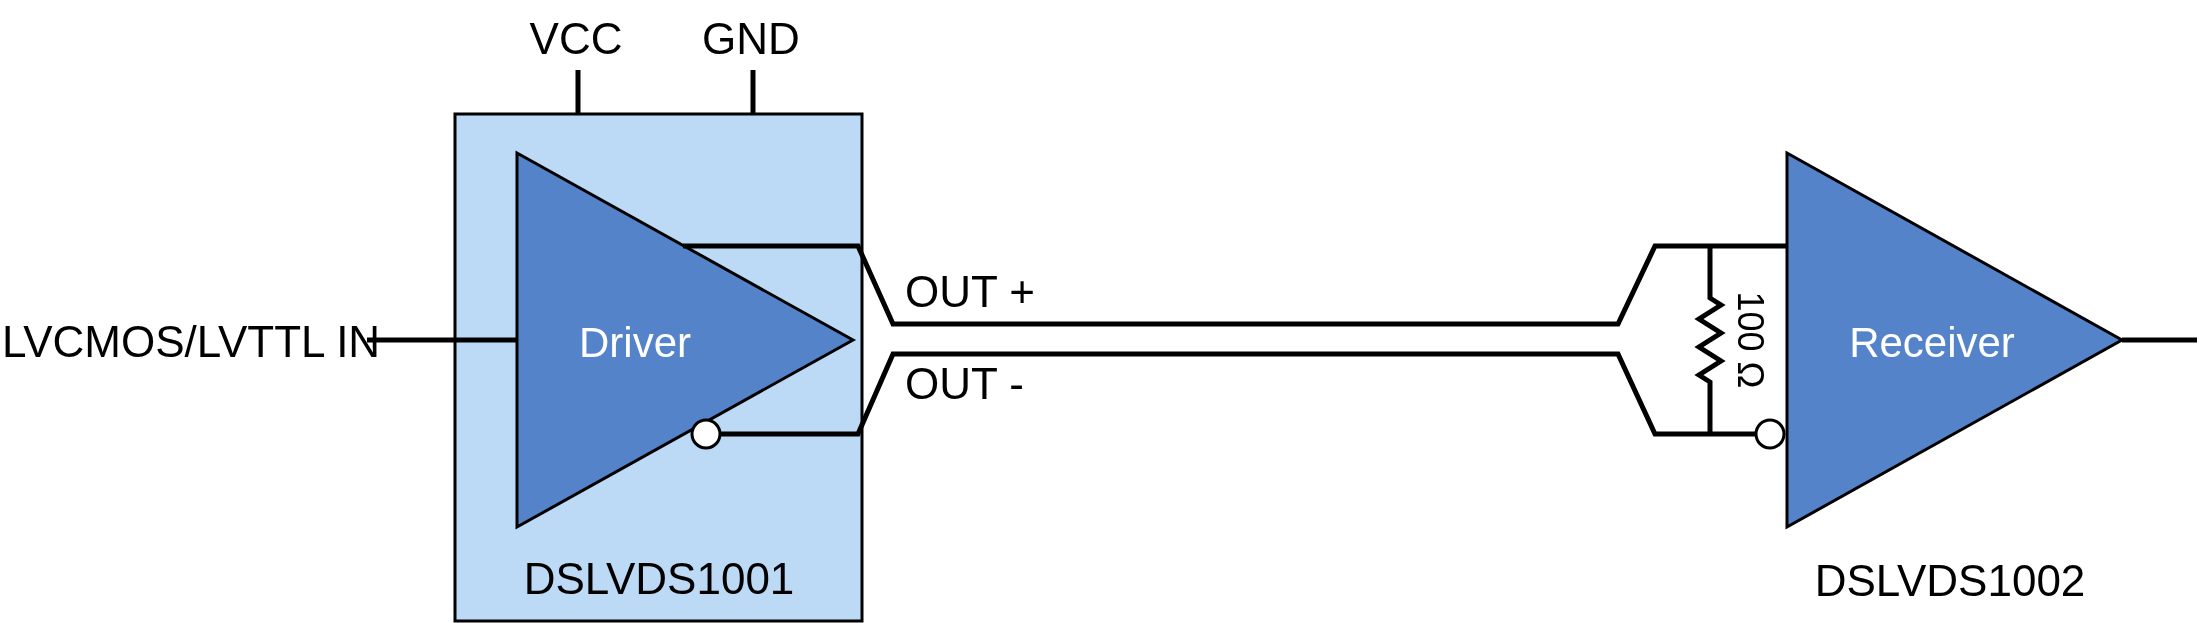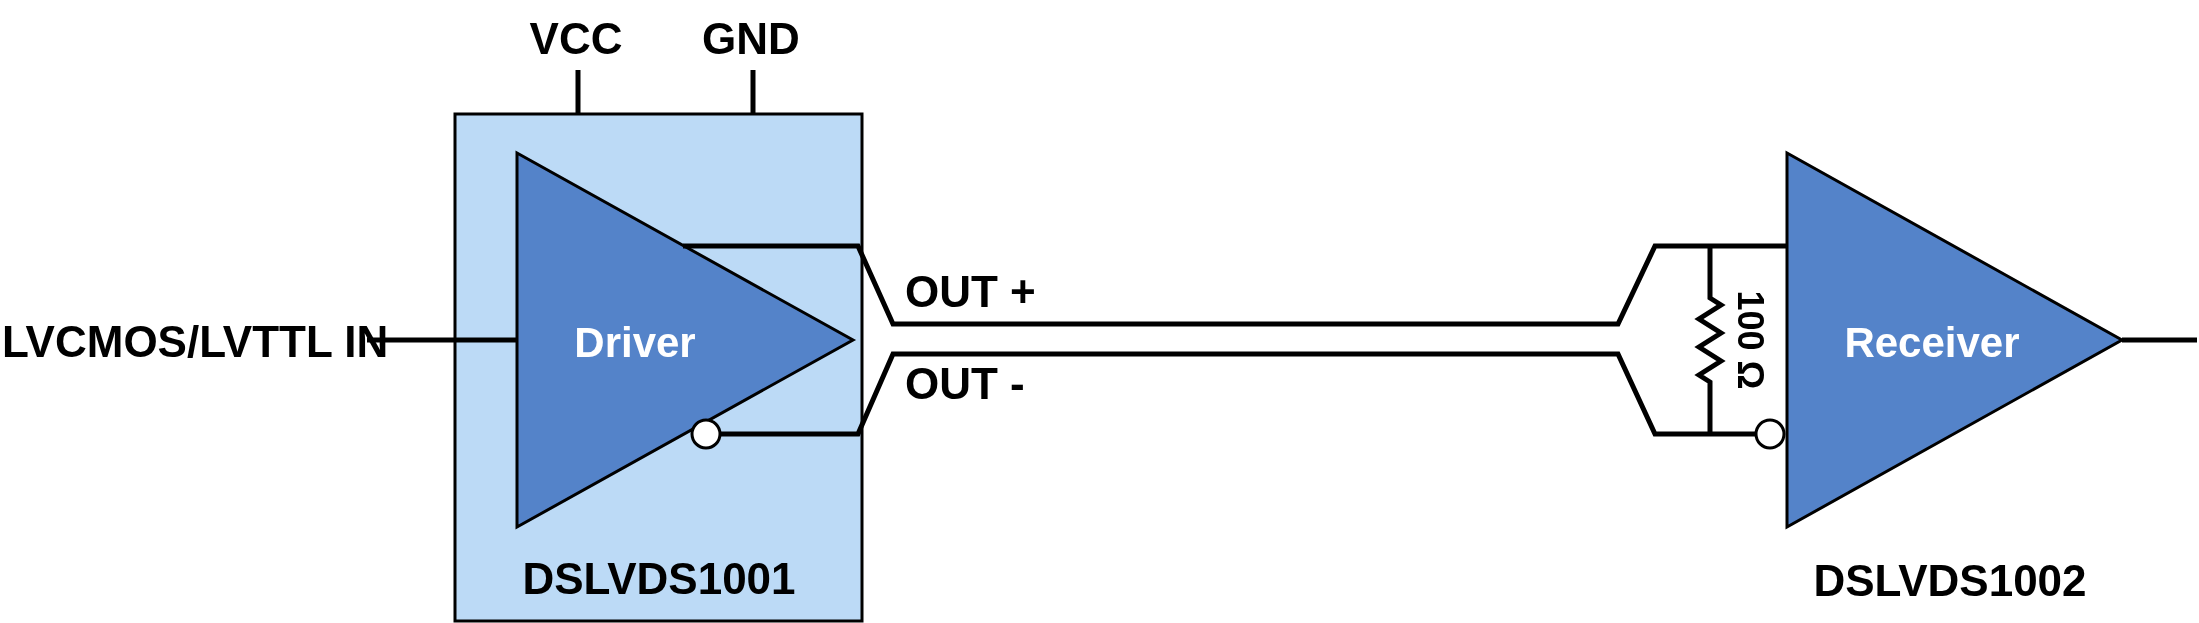--- a/index.html
+++ b/index.html
@@ -6,21 +6,20 @@
     margin: 0;
     padding: 0;
     background: #ffffff;
   }
   .canvas {
     position: relative;
     width: 2027px;
     height: 623px;
     background: var(--page-bg, #ffffff);
     font-family: "Liberation Sans", sans-serif;
-    font-weight: bold;
   }
   svg { display: block; }
 
   .block {
     fill: var(--block-fill, #BCDAF6);
     stroke: var(--line, #000000);
     stroke-width: 3;
   }
   .gate {
     fill: var(--gate-fill, #5483C9);

